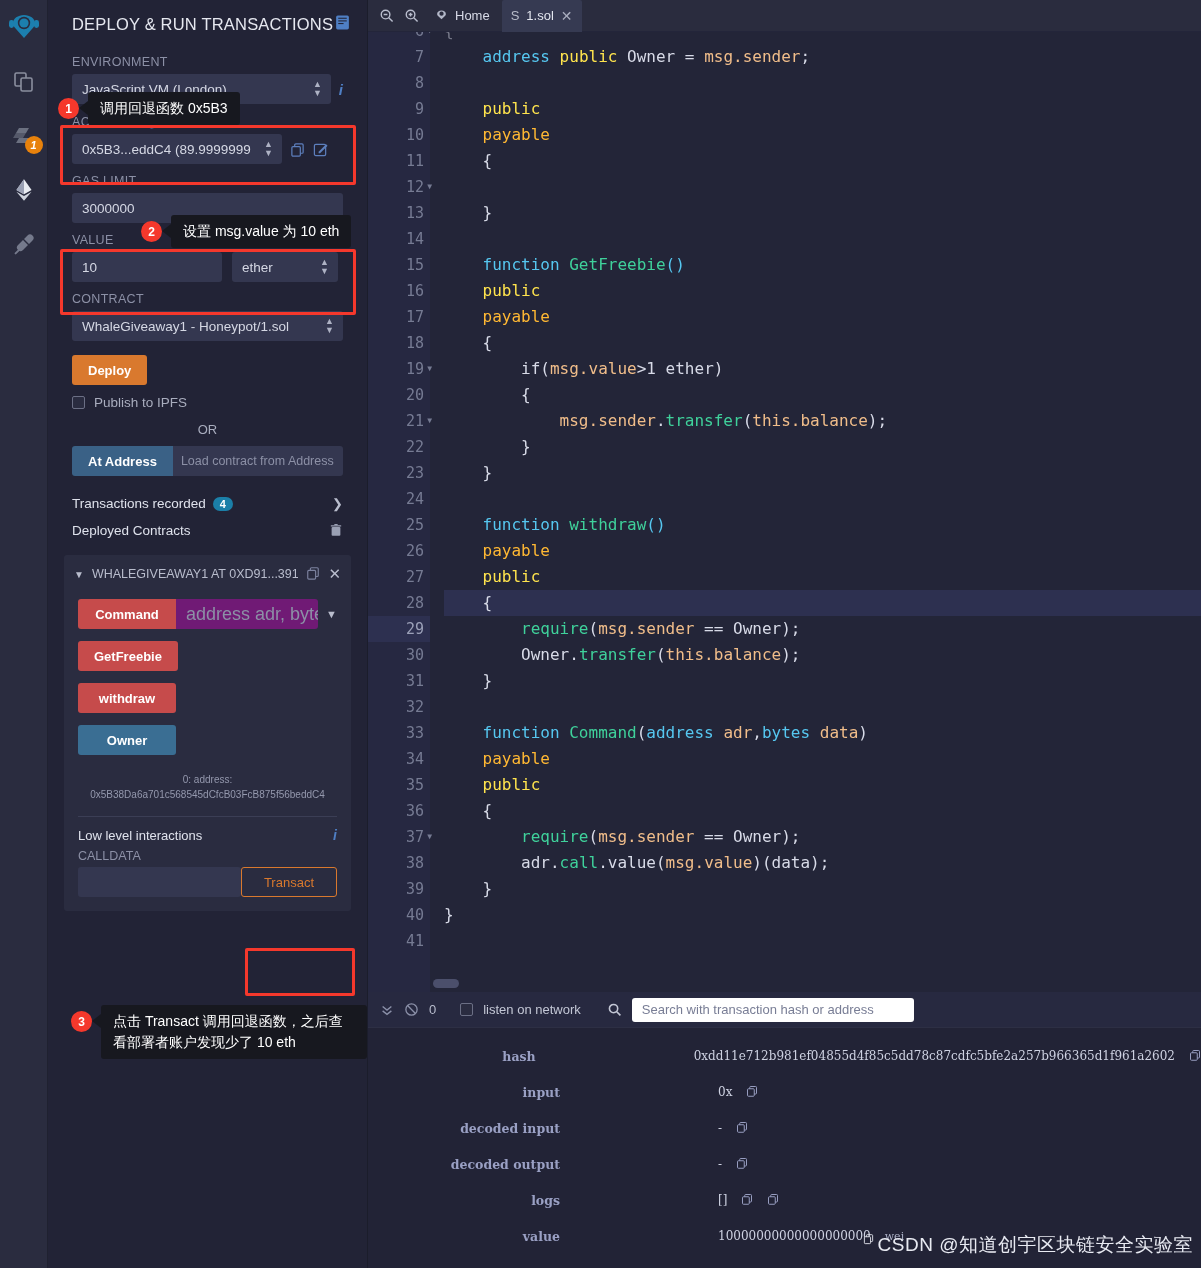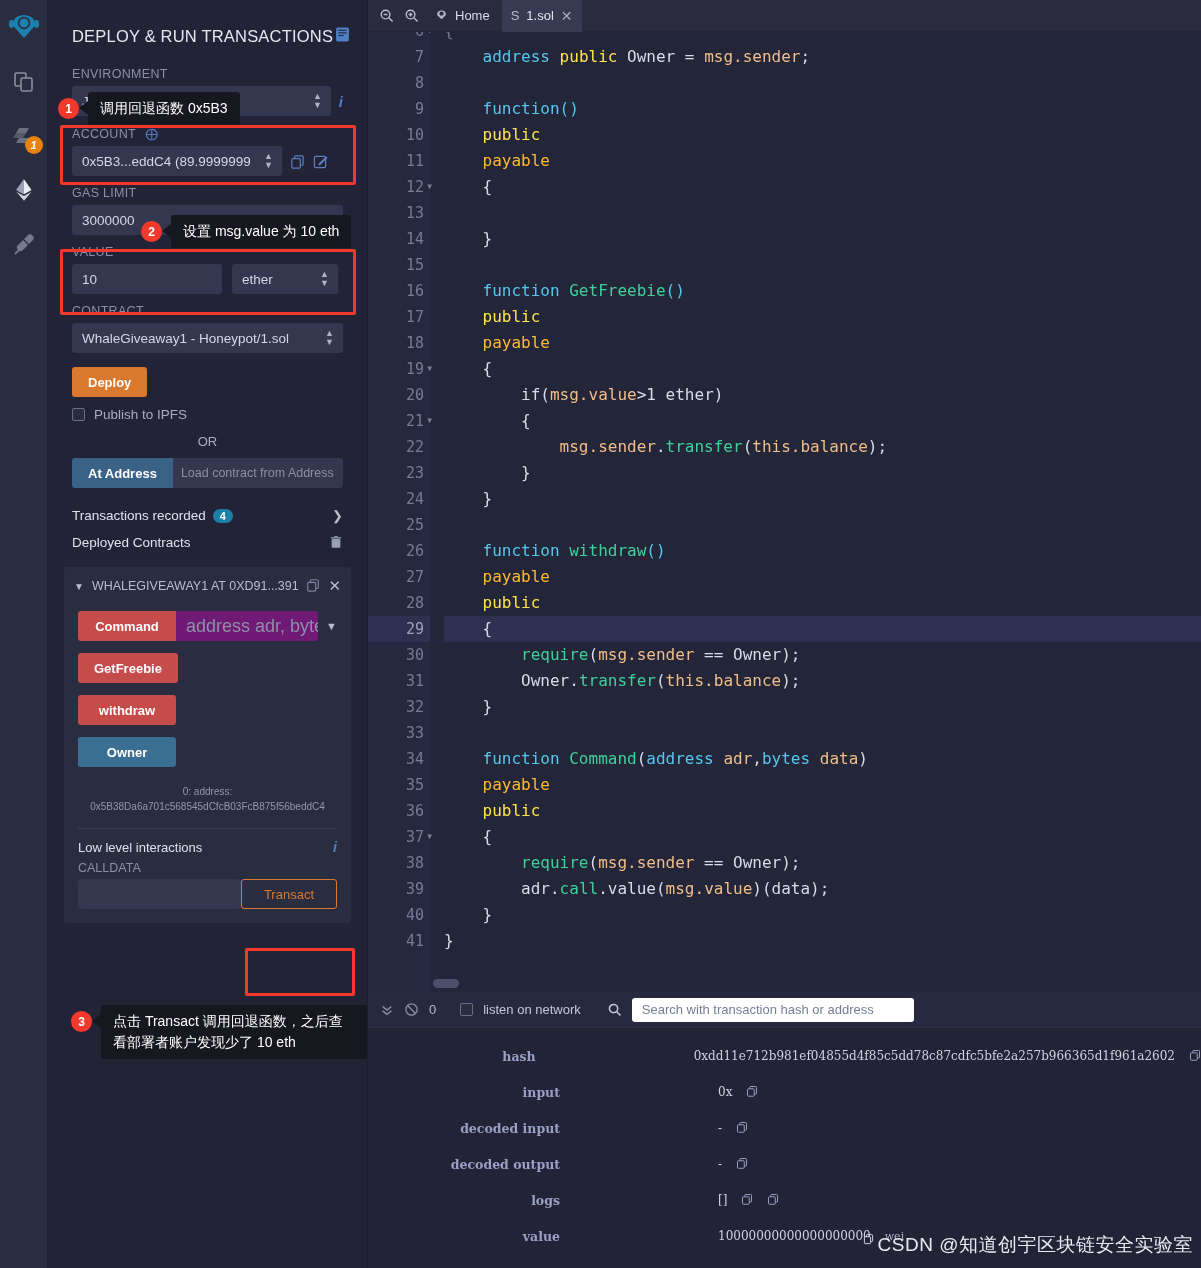--- a/index.html
+++ b/index.html
@@ -31,21 +31,21 @@
 
   
   #sidebar{
     position:absolute; left:48px; top:0; width:320px; height:1268px;
     background:#222336; border-right:1px solid #1b1d2b;
     padding:0 0 0 0;
     overflow:hidden;
   }
   .panel-head{
     display:flex;align-items:center;justify-content:space-between;
-    padding:26px 16px 10px 24px;
+    padding:14px 16px 10px 24px;
   }
   .panel-title{ font-size:16.5px; color:#e6e8f0; letter-spacing:.2px; }
   .sec-label{ font-size:12.5px; color:#8c90a6; padding:10px 0 5px 24px; letter-spacing:.3px; }
   .row{ display:flex; align-items:center; padding:0 24px; gap:8px; }
 
   .select, .textbox{
     background:#343750; border:none; border-radius:3px;
     height:30px; color:#d5d8e4; font-size:13.5px;
     padding:0 10px; display:flex; align-items:center;
     font-family:"Liberation Sans", sans-serif;
@@ -478,21 +478,20 @@
         <div class="gl">37<span class="fold">▼</span></div>
         <div class="gl">38</div>
         <div class="gl">39</div>
         <div class="gl">40</div>
         <div class="gl">41</div>
       </div>
     <div id="codelines" style="margin-top: -14px;">
         <div class="cl" style="opacity: 0.45;"><span class="br">{</span></div>
         <div class="cl"><span class="id">    </span><span class="ty">address</span><span class="id"> </span><span class="k">public</span><span class="id"> </span><span class="id">Owner</span><span class="id"> = </span><span class="var">msg.sender</span><span class="id">;</span></div>
         <div class="cl">&nbsp;</div>
-        <div class="cl"><span class="id">    </span><span class="ty">function</span><span class="ty">()</span></div>
         <div class="cl"><span class="id">    </span><span class="k">public</span></div>
         <div class="cl"><span class="id">    </span><span class="k2">payable</span></div>
         <div class="cl"><span class="id">    </span><span class="br">{</span></div>
         <div class="cl">&nbsp;</div>
         <div class="cl"><span class="id">    </span><span class="br">}</span></div>
         <div class="cl">&nbsp;</div>
         <div class="cl"><span class="id">    </span><span class="ty">function</span><span class="id"> </span><span class="fn">GetFreebie</span><span class="ty">()</span></div>
         <div class="cl"><span class="id">    </span><span class="k">public</span></div>
         <div class="cl"><span class="id">    </span><span class="k2">payable</span></div>
         <div class="cl"><span class="id">    </span><span class="br">{</span></div>

